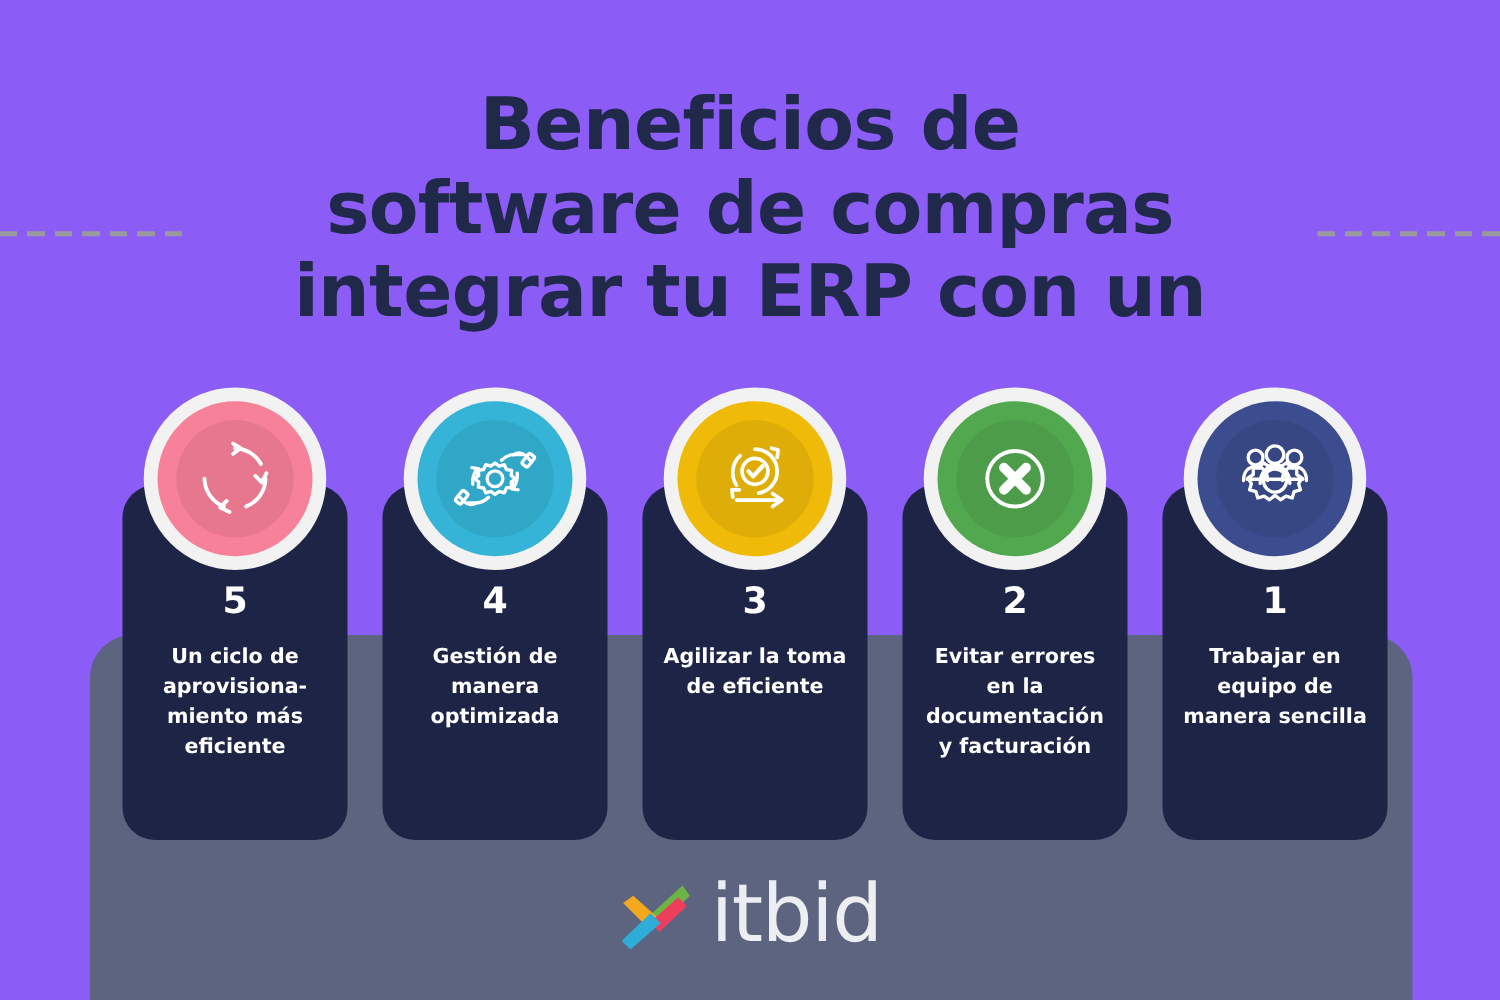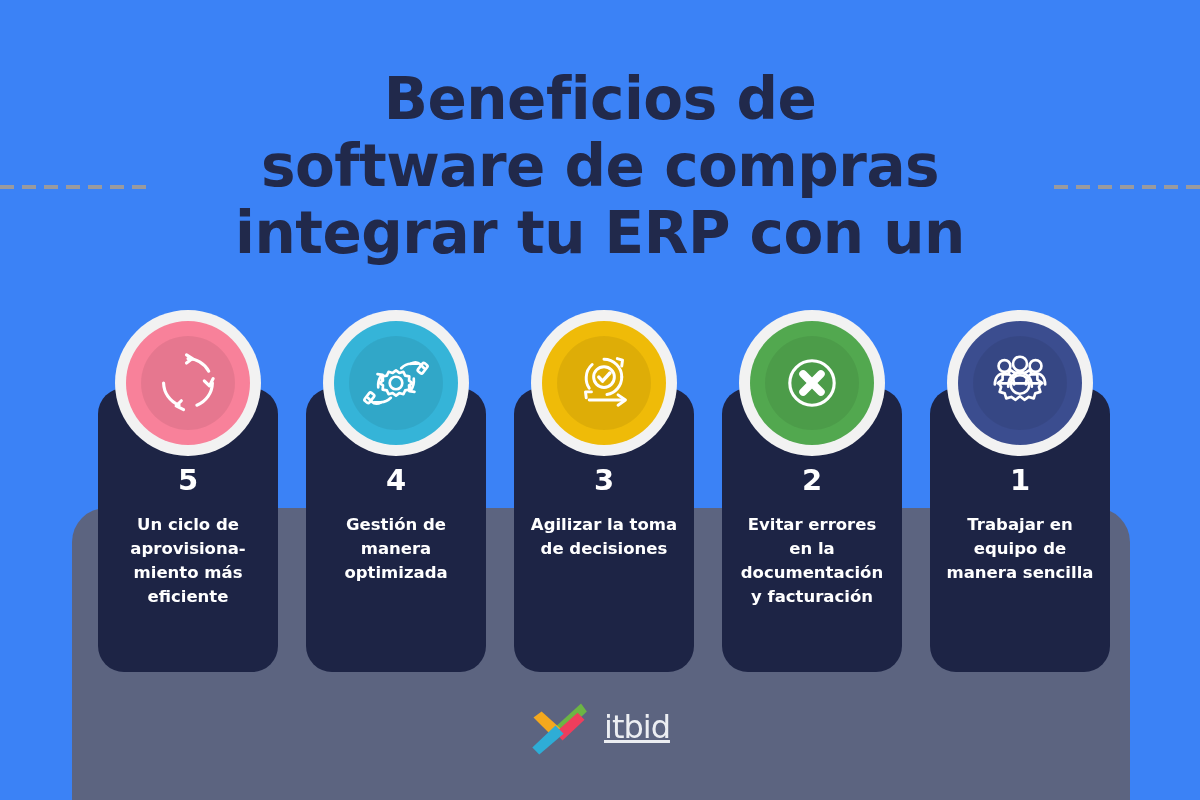--- a/index.html
+++ b/index.html
@@ -10,21 +10,21 @@
     width: 1200px;
     height: 800px;
     background: #f0f0f0;
     font-family: "Liberation Sans", sans-serif;
     overflow: hidden;
   }
   #infographic {
     position: relative;
     width: 1200px;
     height: 800px;
-    background: #3b82f6;
+    background: #8b5cf6;
   }
 
   
   .dash-rule {
     position: absolute;
     top: 185px;
     height: 4px;
     background-image: repeating-linear-gradient(
         to right,
         #9a9a9e 0px, #9a9a9e 14px,
@@ -68,26 +68,25 @@
     width: 1200px;
     display: flex;
     align-items: center;
     justify-content: center;
     gap: 16px;
   }
   .logo-mark { width: 58px; height: 58px; display: block; }
   .logo-text {
     color: #eceef2;
     font-family: "DejaVu Sans", sans-serif;
-    font-size: 32px;
+    font-size: 64px;
     font-weight: 400;
     letter-spacing: -1px;
     line-height: 1;
     padding-bottom: 4px;
-    text-decoration: underline;
   }
 
   
   .cards {
     position: absolute;
     left: 98px;
     top: 388px;
     width: 1012px;
     height: 284px;
     display: flex;
@@ -246,21 +245,21 @@
               <path d="M68 17 L75 19 L74 27"></path>
               <path d="M26 70 L25 62 L33 62"></path>
 
               <path d="M30 73 L76 73"></path>
               <path d="M69 66 L79 73 L69 80"></path>
             </g>
           </svg>
         </div>
       </div>
       <div class="card-number">3</div>
-      <div class="card-label">Agilizar la toma de decisiones</div>
+      <div class="card-label">Agilizar la toma de eficiente</div>
     </div>
 
     <div class="card">
       <div class="badge">
         <div class="badge-inner" style="background:#52a84f">
           <svg class="badge-icon" viewBox="0 0 100 100">
             <g fill="none" stroke="#ffffff" stroke-linecap="round" stroke-linejoin="round">
               <circle cx="50" cy="50" r="30" stroke-width="4.2"></circle>
               <path d="M38 38 L62 62" stroke-width="10.5"></path>
               <path d="M62 38 L38 62" stroke-width="10.5"></path>

